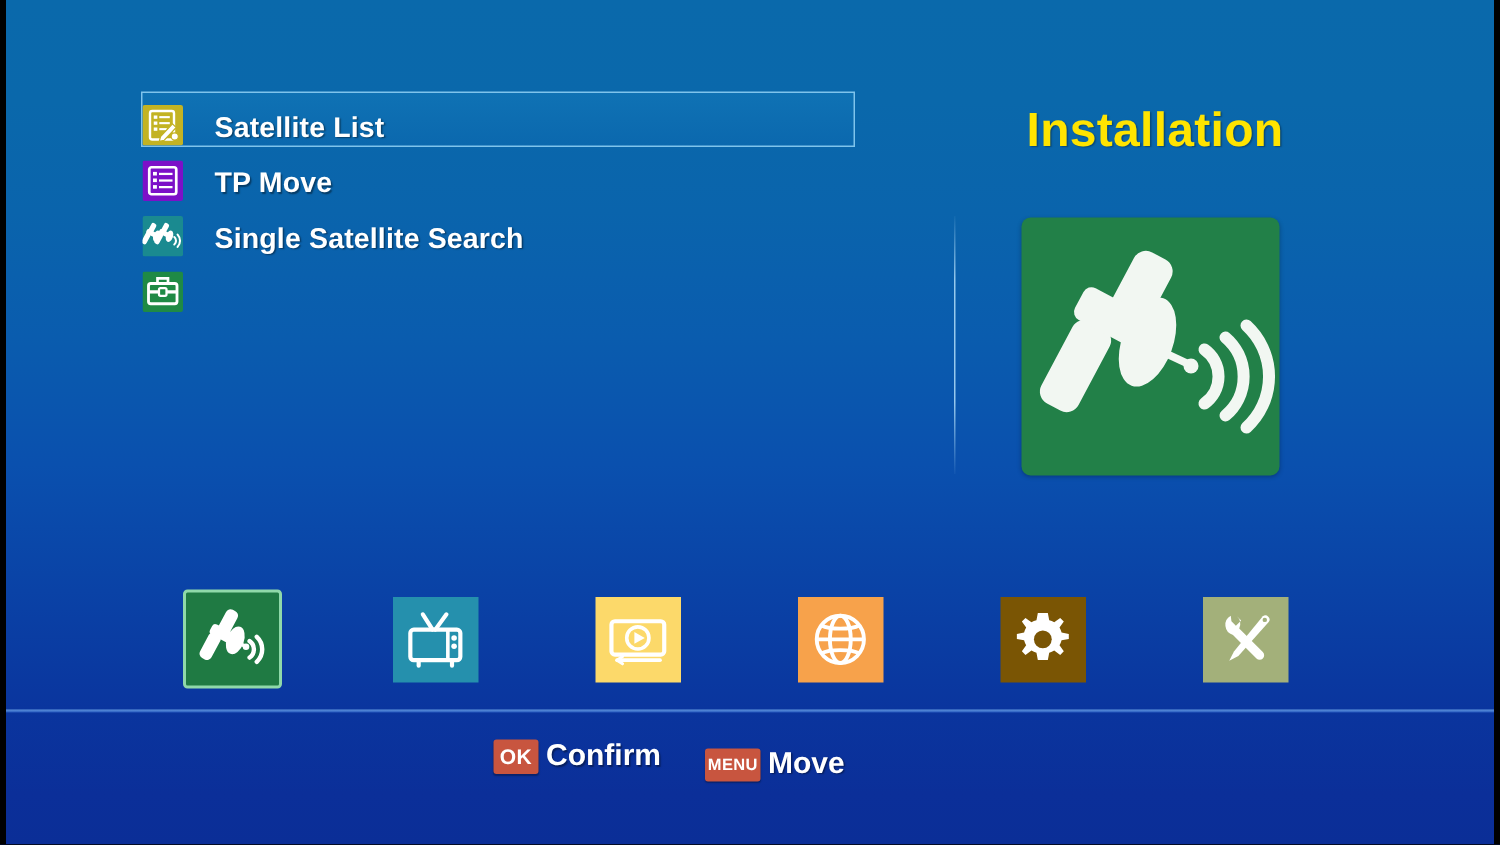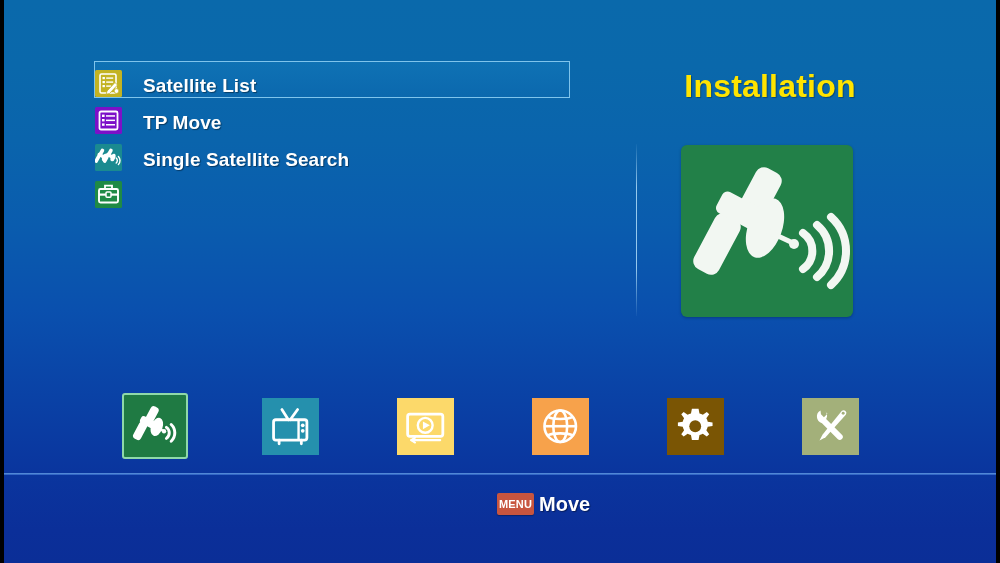--- a/index.html
+++ b/index.html
@@ -399,20 +399,24 @@
         </svg>
       </span>
     </div>
   </div>
 
   <div class="h-divider"></div>
 
   <div class="footer">
 
 
-
-    <div class="hint" style="left:497px;">
+    <div class="hint" style="left:329px;">
+      <span class="key-badge ok">OK</span>
+      <span class="hint-label gap">Confirm</span>
+    </div>
+
+    <div class="hint" style="left:470px;align-items:flex-end;">
       <span class="key-badge menu">MENU</span>
       <span class="hint-label gap">Move</span>
     </div>
   </div>
 
 </div>
 
 </body></html>

